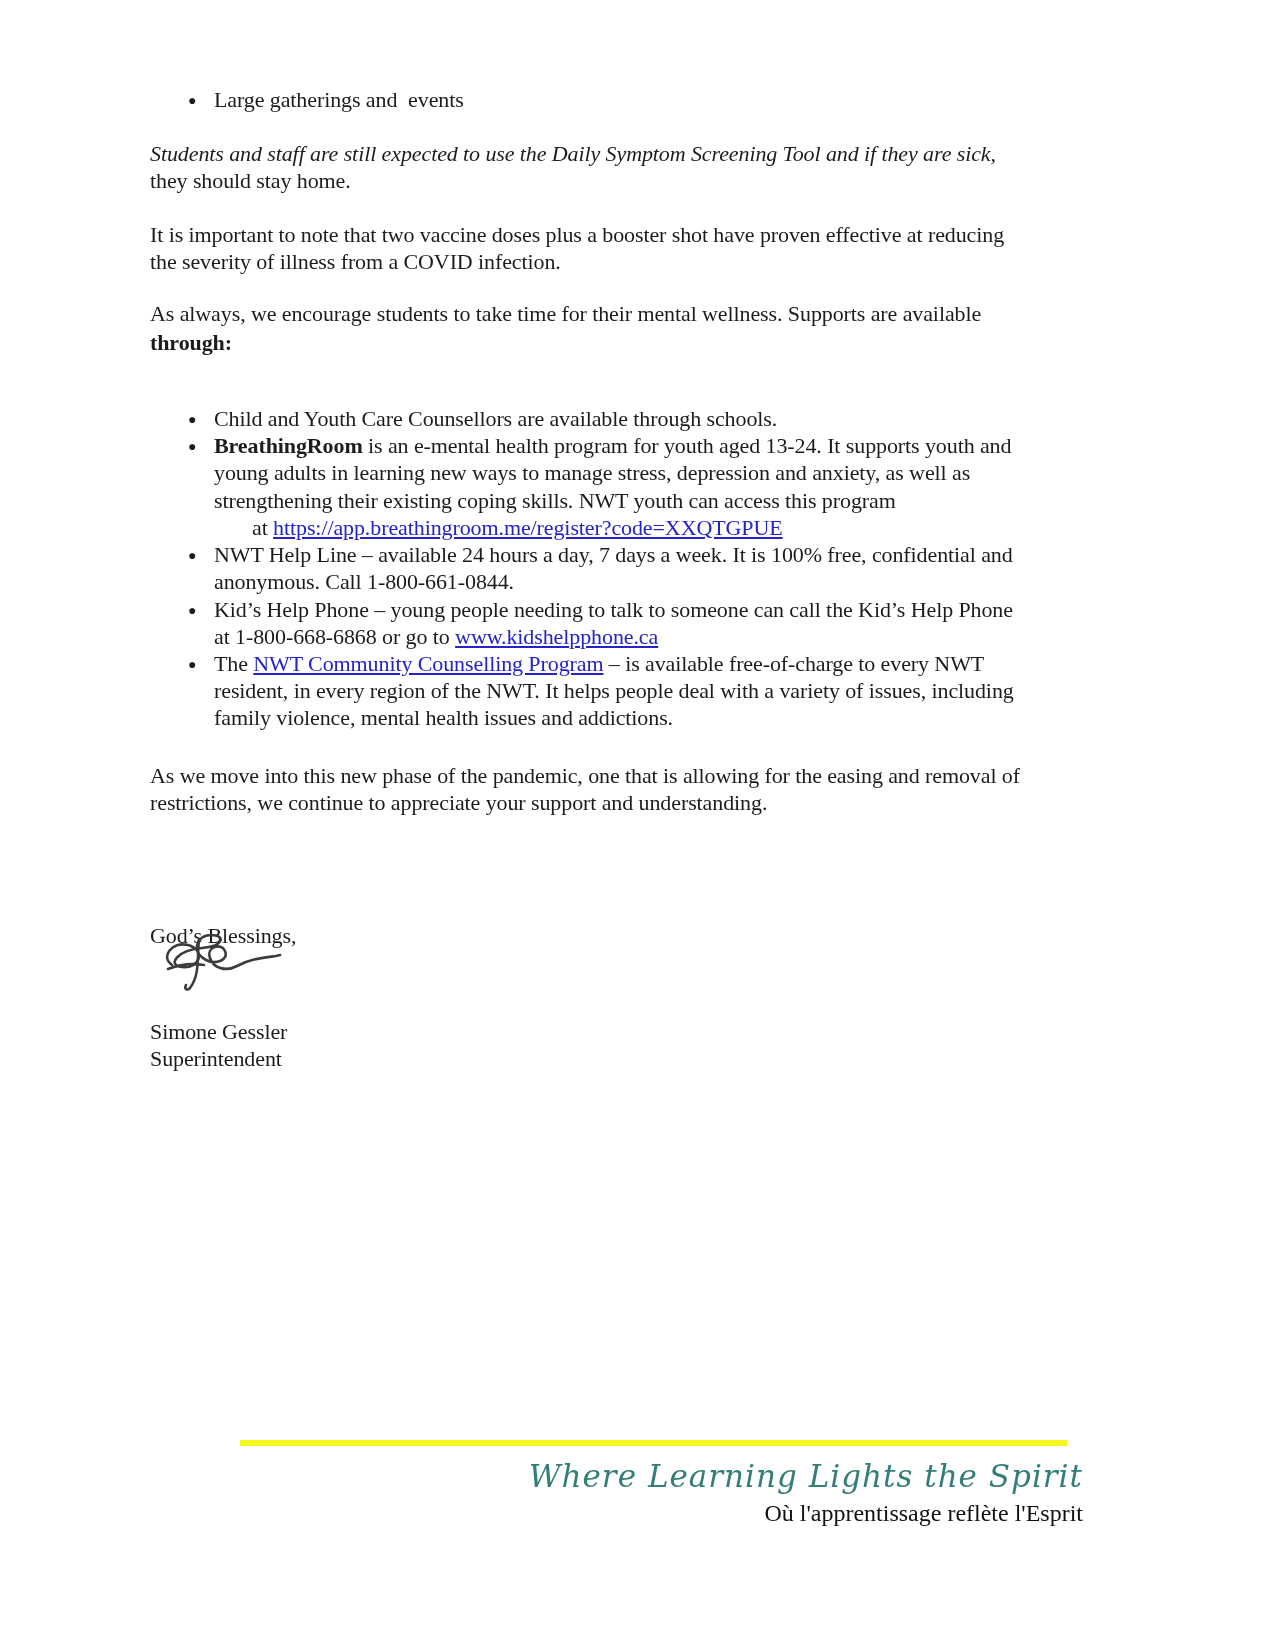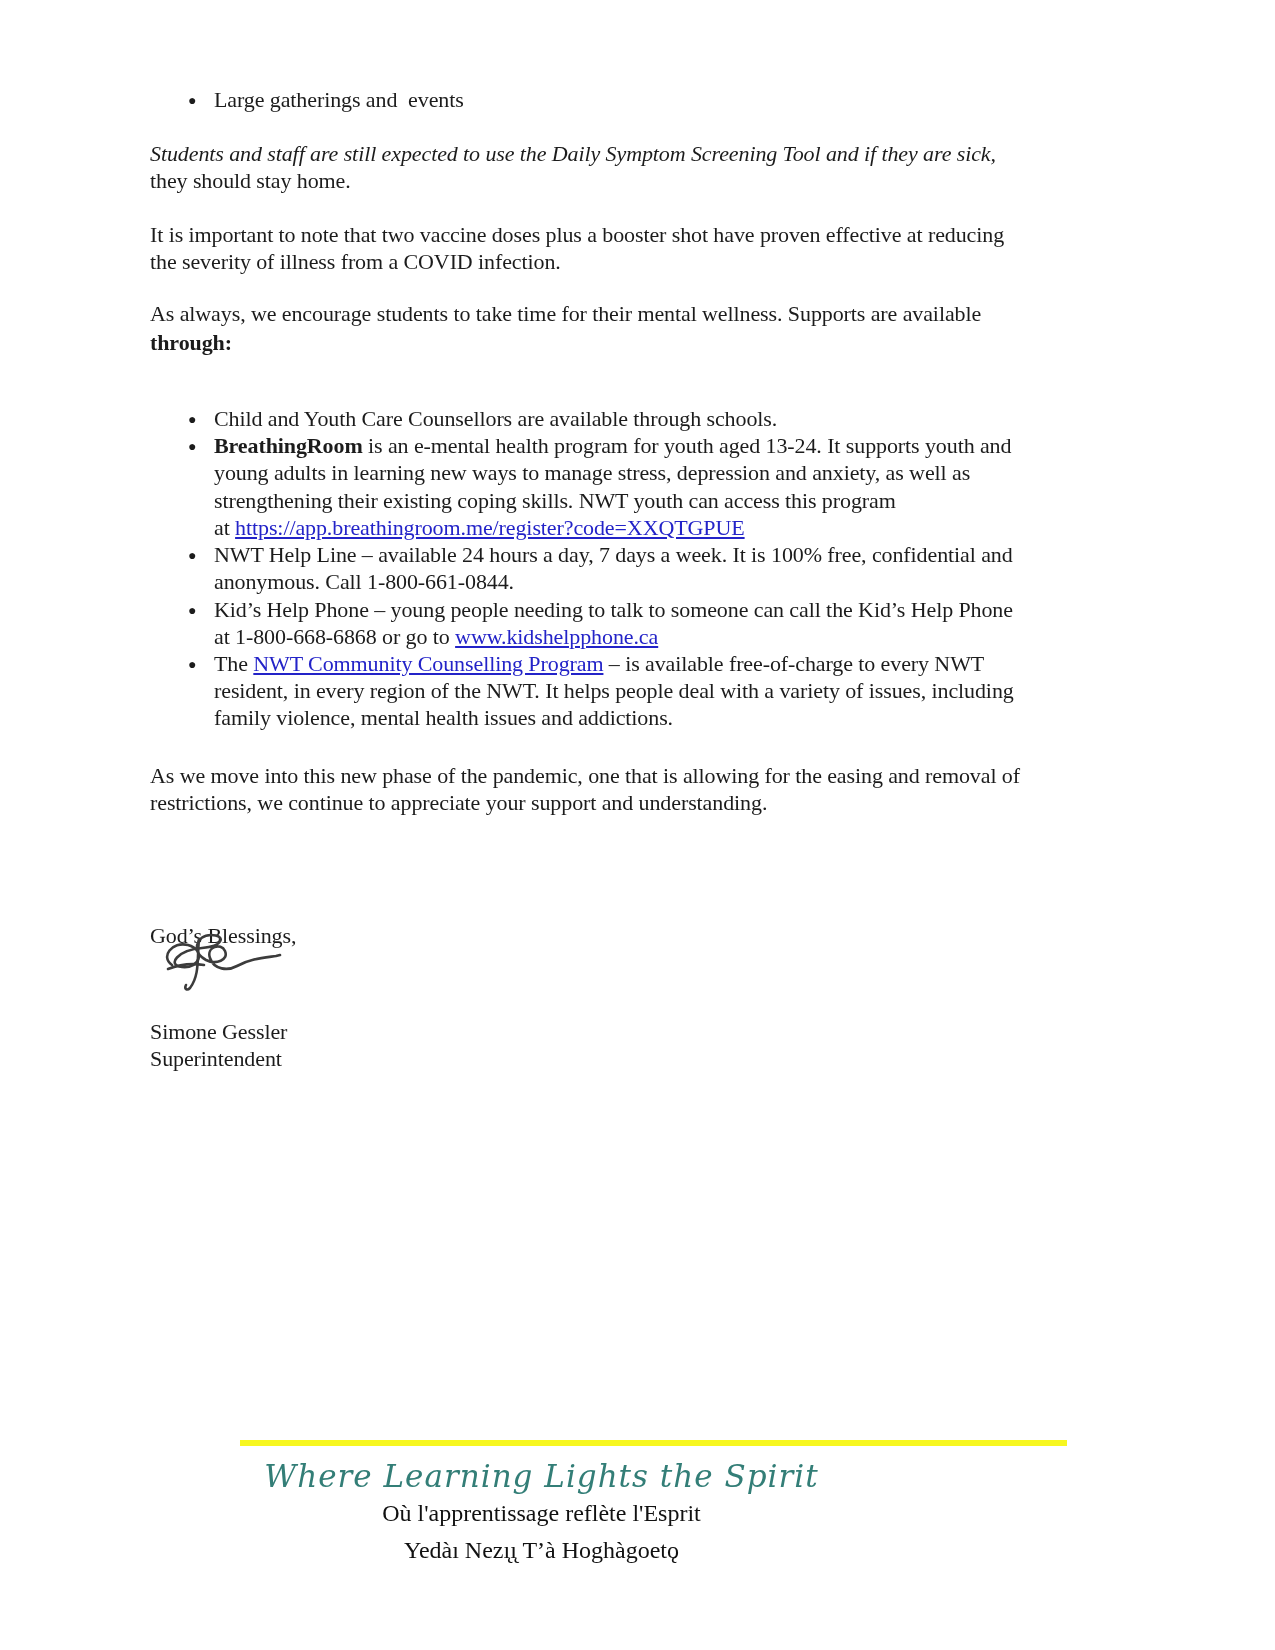--- a/index.html
+++ b/index.html
@@ -49,21 +49,21 @@
     top:1440px;
     width:827px;
     height:6px;
     background:var(--divider,#f7f720);
   }
   #footer{
     position:absolute;
     left:0;
     top:1456px;
     width:1083px;
-    text-align:center;
+    text-align:right;
   }
   .motto-en{
     font-family:"DejaVu Serif", serif;
     font-style:italic;
     font-size:31px;
     line-height:40px;
     letter-spacing:1px;
     color:var(--motto,#337e77);
   }
   .motto-fr{
@@ -89,21 +89,21 @@
       <div class="line indent-body" style="top: 140px; font-style: italic;"><span>Students and staff are still expected to use the Daily Symptom Screening Tool and if they are sick,</span></div>
       <div class="line indent-body" style="top: 167px;"><span>they should stay home.</span></div>
       <div class="line indent-body" style="top: 221px;"><span>It is important to note that two vaccine doses plus a booster shot have proven effective at reducing</span></div>
       <div class="line indent-body" style="top: 248px;"><span>the severity of illness from a COVID infection.</span></div>
       <div class="line indent-body" style="top: 300px;"><span>As always, we encourage students to take time for their mental wellness. Supports are available</span></div>
       <div class="line indent-body" style="top: 329px; font-weight: bold;"><span>through:</span></div>
       <div class="line indent-list" style="top: 405px;"><span class="bullet">●</span><span>Child and Youth Care Counsellors are available through schools.</span></div>
       <div class="line indent-list" style="top: 432px;"><span class="bullet">●</span><span class="seg-bold">BreathingRoom</span><span> is an e-mental health program for youth aged 13-24. It supports youth and</span></div>
       <div class="line indent-list" style="top: 459px;"><span>young adults in learning new ways to manage stress, depression and anxiety, as well as</span></div>
       <div class="line indent-list" style="top: 487px;"><span>strengthening their existing coping skills. NWT youth can access this program</span></div>
-      <div class="line indent-list" style="top: 514px;"><span>at </span><a class="seg-link">https://app.breathingroom.me/register?code=XXQTGPUE</a></div>
+      <div class="line indent-list" style="top: 514px; margin-left: 38px;"><span>at </span><a class="seg-link">https://app.breathingroom.me/register?code=XXQTGPUE</a></div>
       <div class="line indent-list" style="top: 541px;"><span class="bullet">●</span><span>NWT Help Line – available 24 hours a day, 7 days a week. It is 100% free, confidential and</span></div>
       <div class="line indent-list" style="top: 568px;"><span>anonymous. Call 1-800-661-0844.</span></div>
       <div class="line indent-list" style="top: 596px;"><span class="bullet">●</span><span>Kid’s Help Phone – young people needing to talk to someone can call the Kid’s Help Phone</span></div>
       <div class="line indent-list" style="top: 623px;"><span>at 1-800-668-6868 or go to </span><a class="seg-link">www.kidshelpphone.ca</a></div>
       <div class="line indent-list" style="top: 650px;"><span class="bullet">●</span><span>The </span><a class="seg-link">NWT Community Counselling Program</a><span> – is available free-of-charge to every NWT</span></div>
       <div class="line indent-list" style="top: 677px;"><span>resident, in every region of the NWT. It helps people deal with a variety of issues, including</span></div>
       <div class="line indent-list" style="top: 704px;"><span>family violence, mental health issues and addictions.</span></div>
       <div class="line indent-body" style="top: 762px;"><span>As we move into this new phase of the pandemic, one that is allowing for the easing and removal of</span></div>
       <div class="line indent-body" style="top: 789px;"><span>restrictions, we continue to appreciate your support and understanding.</span></div>
       <div class="line indent-body" style="top: 886px; margin-top: 36px;"><span>God’s Blessings,</span></div>
@@ -119,16 +119,15 @@
         <path d="M10 44 C20 40 34 38 46 40"></path>
       </g>
     </svg>
   </div>
 
   <div id="footer-divider"></div>
 
   <div id="footer">
     <div class="motto-en">Where Learning Lights the Spirit</div>
     <div class="motto-fr">Où l'apprentissage reflète l'Esprit</div>
-    <div class="motto-dene">Yedàı Nezı̨ı̨ T’à Hoghàgoetǫ</div>
   </div>
 
 </div>
 
 </body></html>

